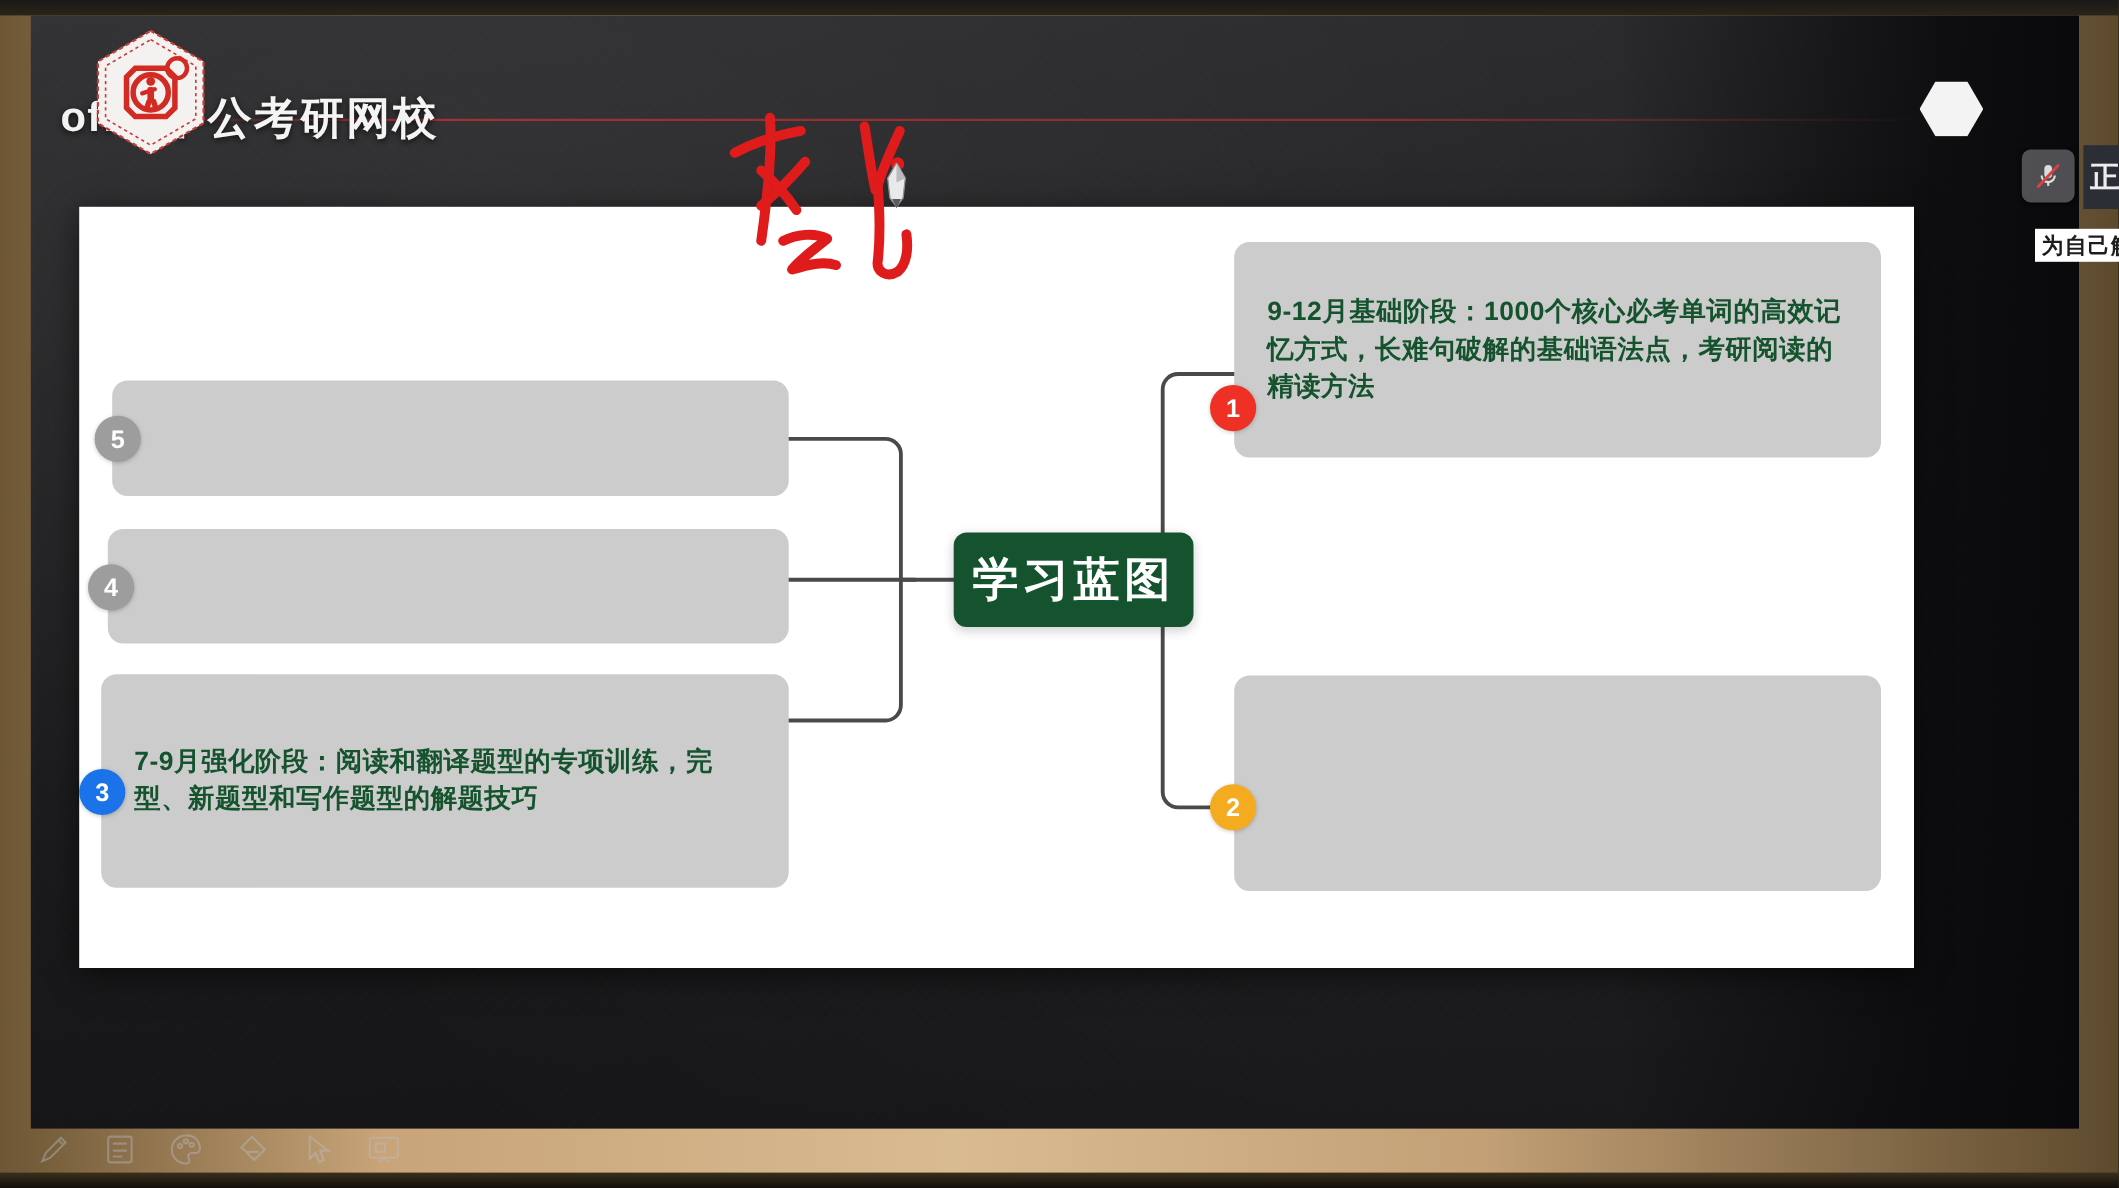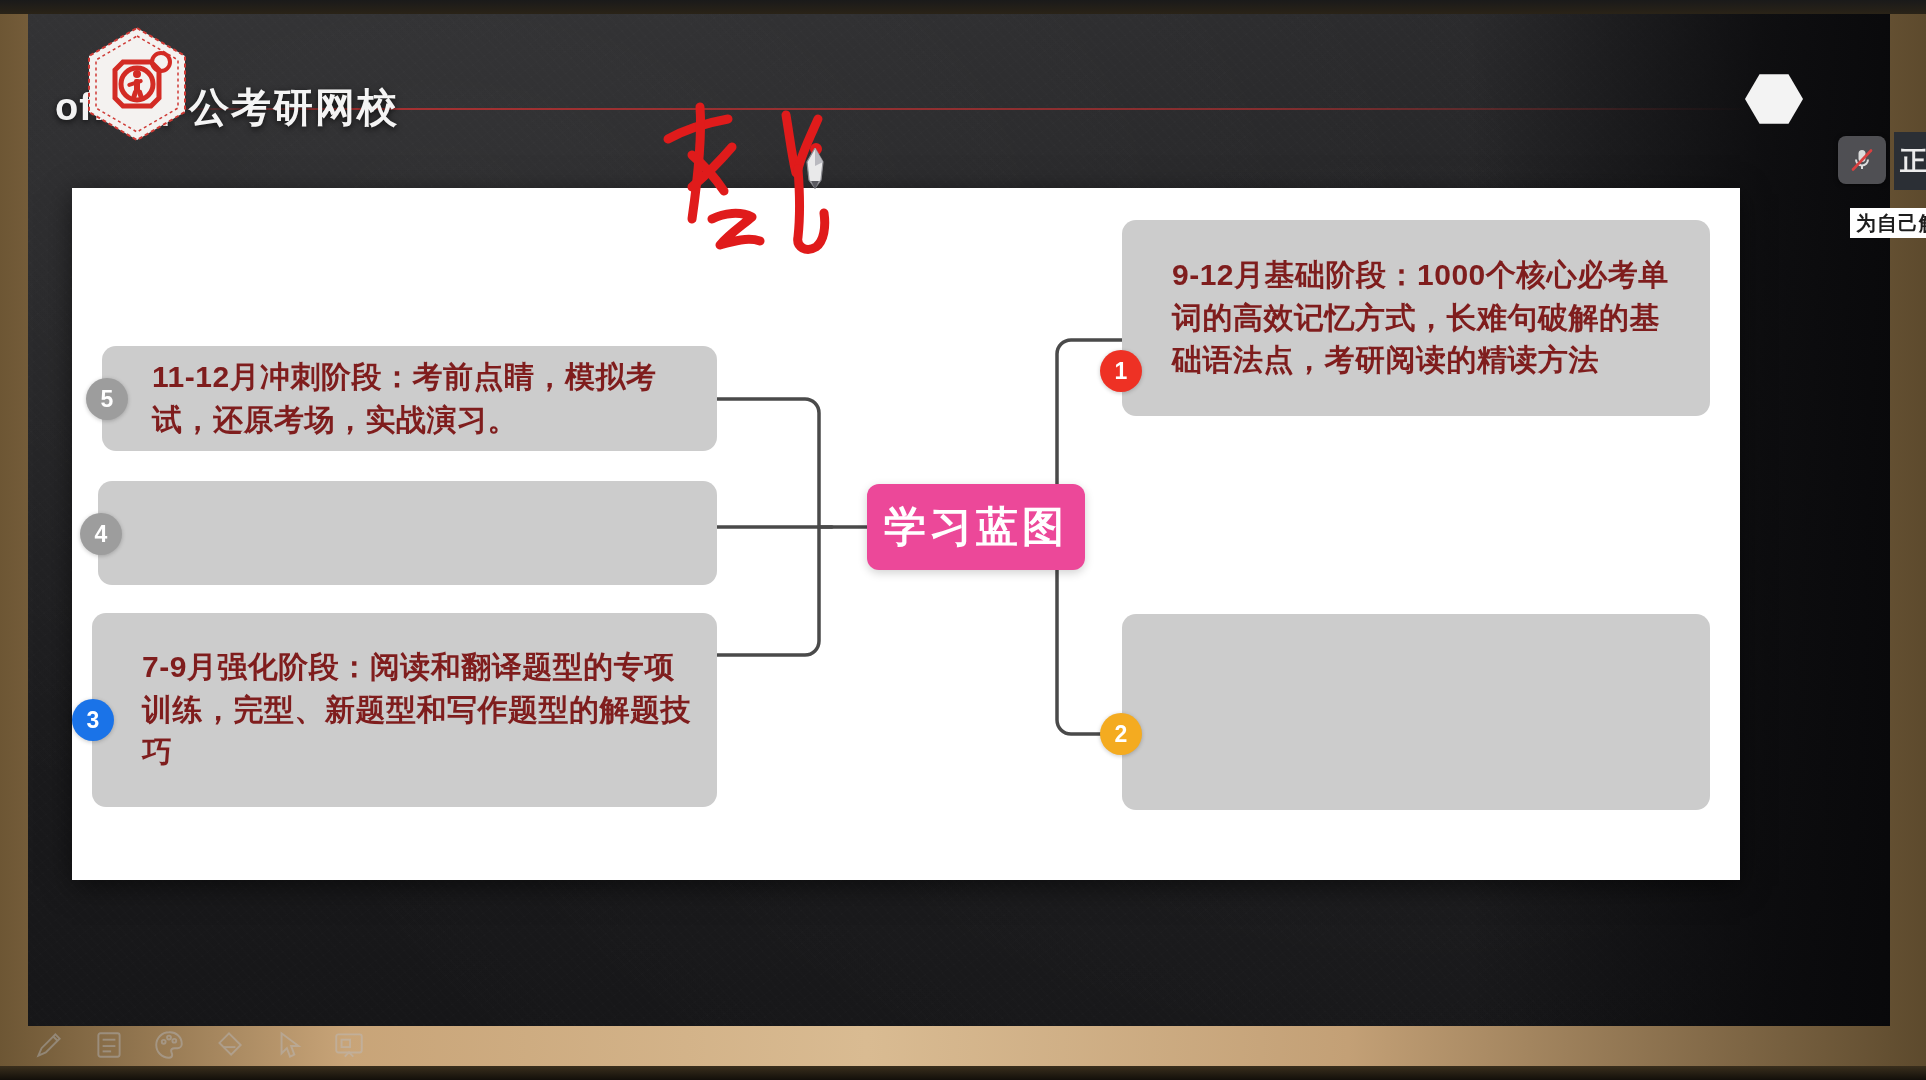--- a/index.html
+++ b/index.html
@@ -50,28 +50,28 @@
 
   
   .slide{position:absolute;left:72px;top:188px;width:1668px;height:692px;background:#ffffff;
          box-shadow:0 6px 26px rgba(0,0,0,.55);}
 
   .map{position:absolute;inset:0;}
 
   
   .node{position:absolute;background:#cccccc;border-radius:14px;
         display:flex;align-items:center;}
-  .node-text{color:#7f1d1d;font-size:30px;line-height:1.42;font-weight:700;
-             letter-spacing:.5px;padding:0 26px 0 50px;}
+  .node-text{color:#14532d;font-size:24px;line-height:1.42;font-weight:700;
+             letter-spacing:.5px;padding:0 26px 0 30px;}
   .badge{position:absolute;width:42px;height:42px;border-radius:50%;
          display:flex;align-items:center;justify-content:center;
          color:#fff;font-size:23px;font-weight:700;line-height:1;
          box-shadow:0 1px 4px rgba(0,0,0,.22);}
 
-  .center-node{position:absolute;background:#ec4899;border-radius:12px;
+  .center-node{position:absolute;background:#14532d;border-radius:12px;
                display:flex;align-items:center;justify-content:center;
                box-shadow:0 3px 10px rgba(0,0,0,.18);}
   .center-node span{color:#fff;font-size:42px;font-weight:700;letter-spacing:4px;}
 
   .links{position:absolute;inset:0;pointer-events:none;}
 
   
   .ink{position:absolute;left:640px;top:95px;width:240px;height:170px;z-index:20;pointer-events:none;}
   .pen-cursor{position:absolute;left:800px;top:148px;width:30px;height:44px;z-index:21;}
 
@@ -162,21 +162,20 @@
       <div class="node" style="left:1050px;top:426px;width:588px;height:196px;">
         <div class="badge" style="left:-22px;top:99px;background:#f4ab20;">
           <span>2</span>
         </div>
       </div>
 
       <div class="node" style="left:30px;top:158px;width:615px;height:105px;">
         <div class="badge" style="left:-16px;top:32px;background:#9d9d9d;">
           <span>5</span>
         </div>
-        <div class="node-text">11-12月冲刺阶段：考前点睛，模拟考试，还原考场，实战演习。</div>
       </div>
 
       <div class="node" style="left:26px;top:293px;width:619px;height:104px;">
         <div class="badge" style="left:-18px;top:32px;background:#9d9d9d;">
           <span>4</span>
         </div>
       </div>
 
       <div class="node" style="left:20px;top:425px;width:625px;height:194px;">
         <div class="badge" style="left:-20px;top:86px;background:#1a73e8;">

